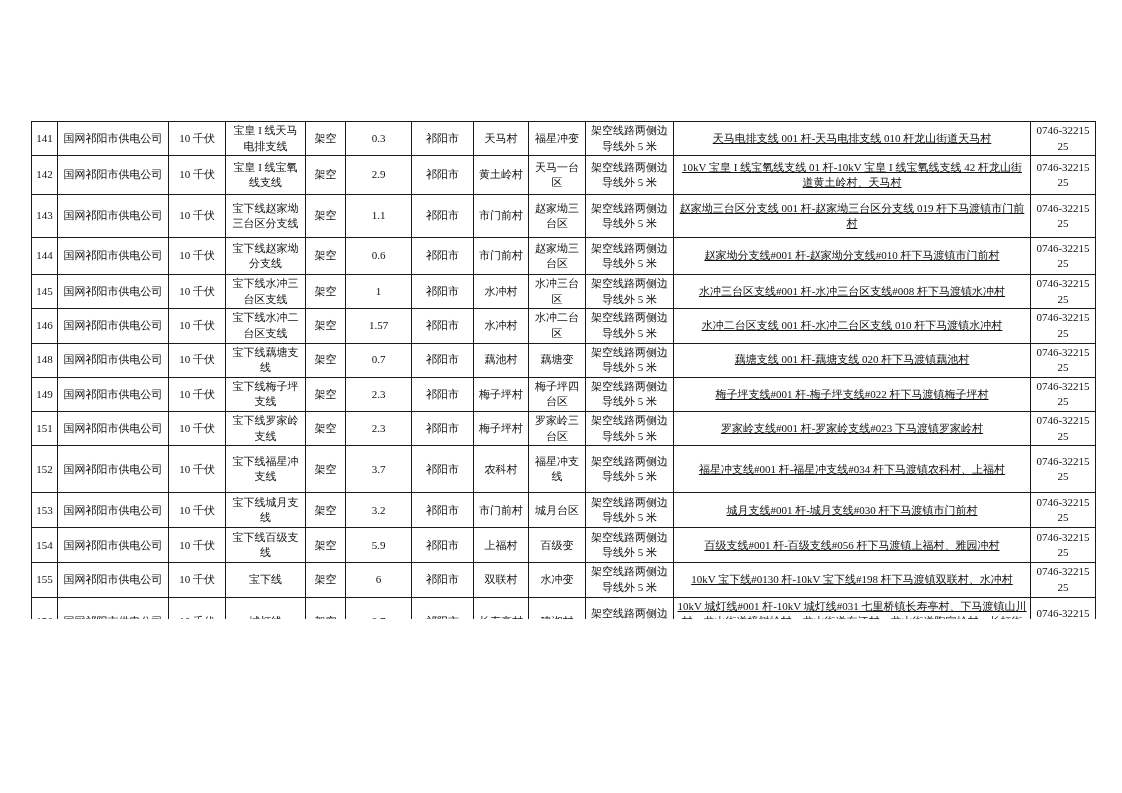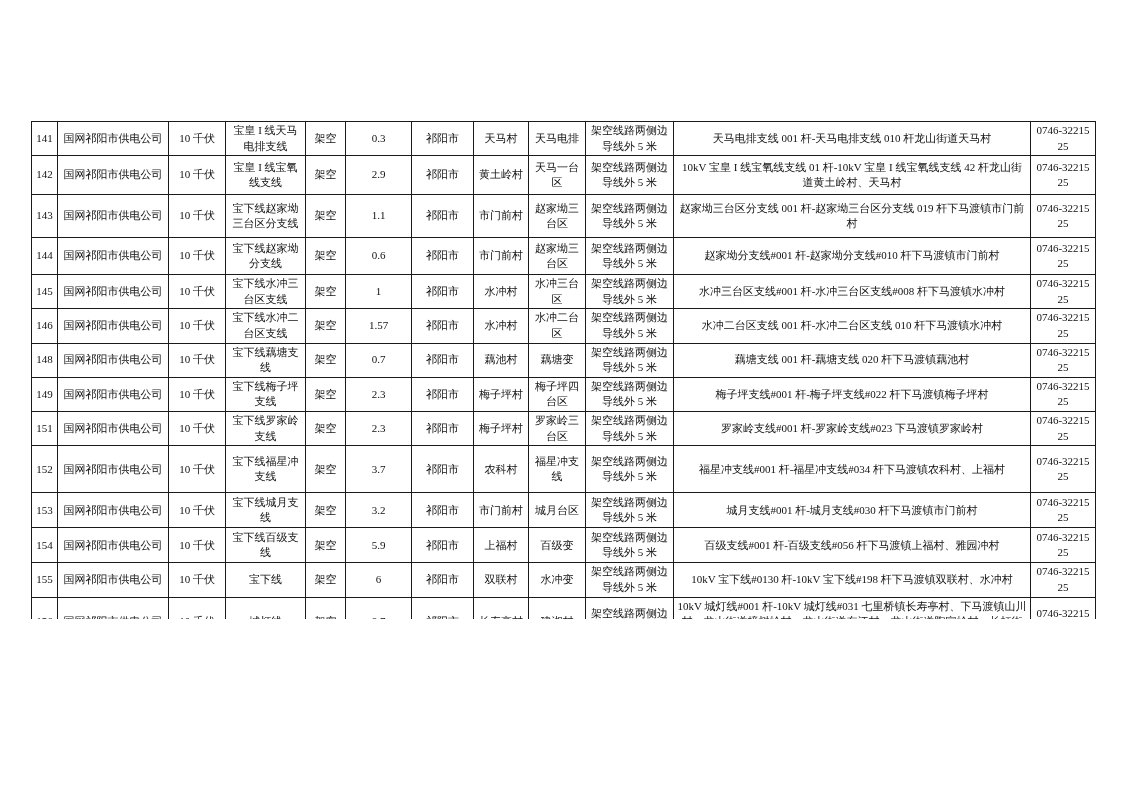--- a/index.html
+++ b/index.html
@@ -35,21 +35,21 @@
   #tbody tr:nth-child(7) td{height:30px}
   #tbody tr:nth-child(8) td{height:30px}
   #tbody tr:nth-child(9) td{height:31px}
   #tbody tr:nth-child(10) td{height:44px}
   #tbody tr:nth-child(11) td{height:32px}
   #tbody tr:nth-child(12) td{height:32px}
   #tbody tr:nth-child(13) td{height:31px}
   #tbody tr:nth-child(14) td{height:31px}
   #tbody tr:nth-child(15) td{height:28px}
   #tbody tr:nth-child(16) td{height:34px}
-  td.range-cell{padding:1px 8px;}
+  td.range-cell{padding:1px 8px;text-decoration:underline;}
   .pageno{
     position:absolute;left:0;top:729px;width:100%;
     text-align:center;font-size:10px;color:#111;
     font-family:"Liberation Serif","DejaVu Serif",serif;
   }
 </style>
 </head>
 <body>
 
 <div class="page">
@@ -71,21 +71,21 @@
     <tbody id="tbody">
         <tr>
     <td>141</td>
     <td>国网祁阳市供电公司</td>
     <td>10 千伏</td>
     <td>宝皇 I 线天马电排支线</td>
     <td>架空</td>
     <td>0.3</td>
     <td>祁阳市</td>
     <td>天马村</td>
-    <td>天马电排</td>
+    <td>福星冲变</td>
     <td>架空线路两侧边导线外 5 米</td>
     <td class="range-cell">天马电排支线 001 杆-天马电排支线 010 杆龙山街道天马村</td>
     <td>0746-3221525</td>
   </tr>
         <tr>
     <td>142</td>
     <td>国网祁阳市供电公司</td>
     <td>10 千伏</td>
     <td>宝皇 I 线宝氧线支线</td>
     <td>架空</td>

